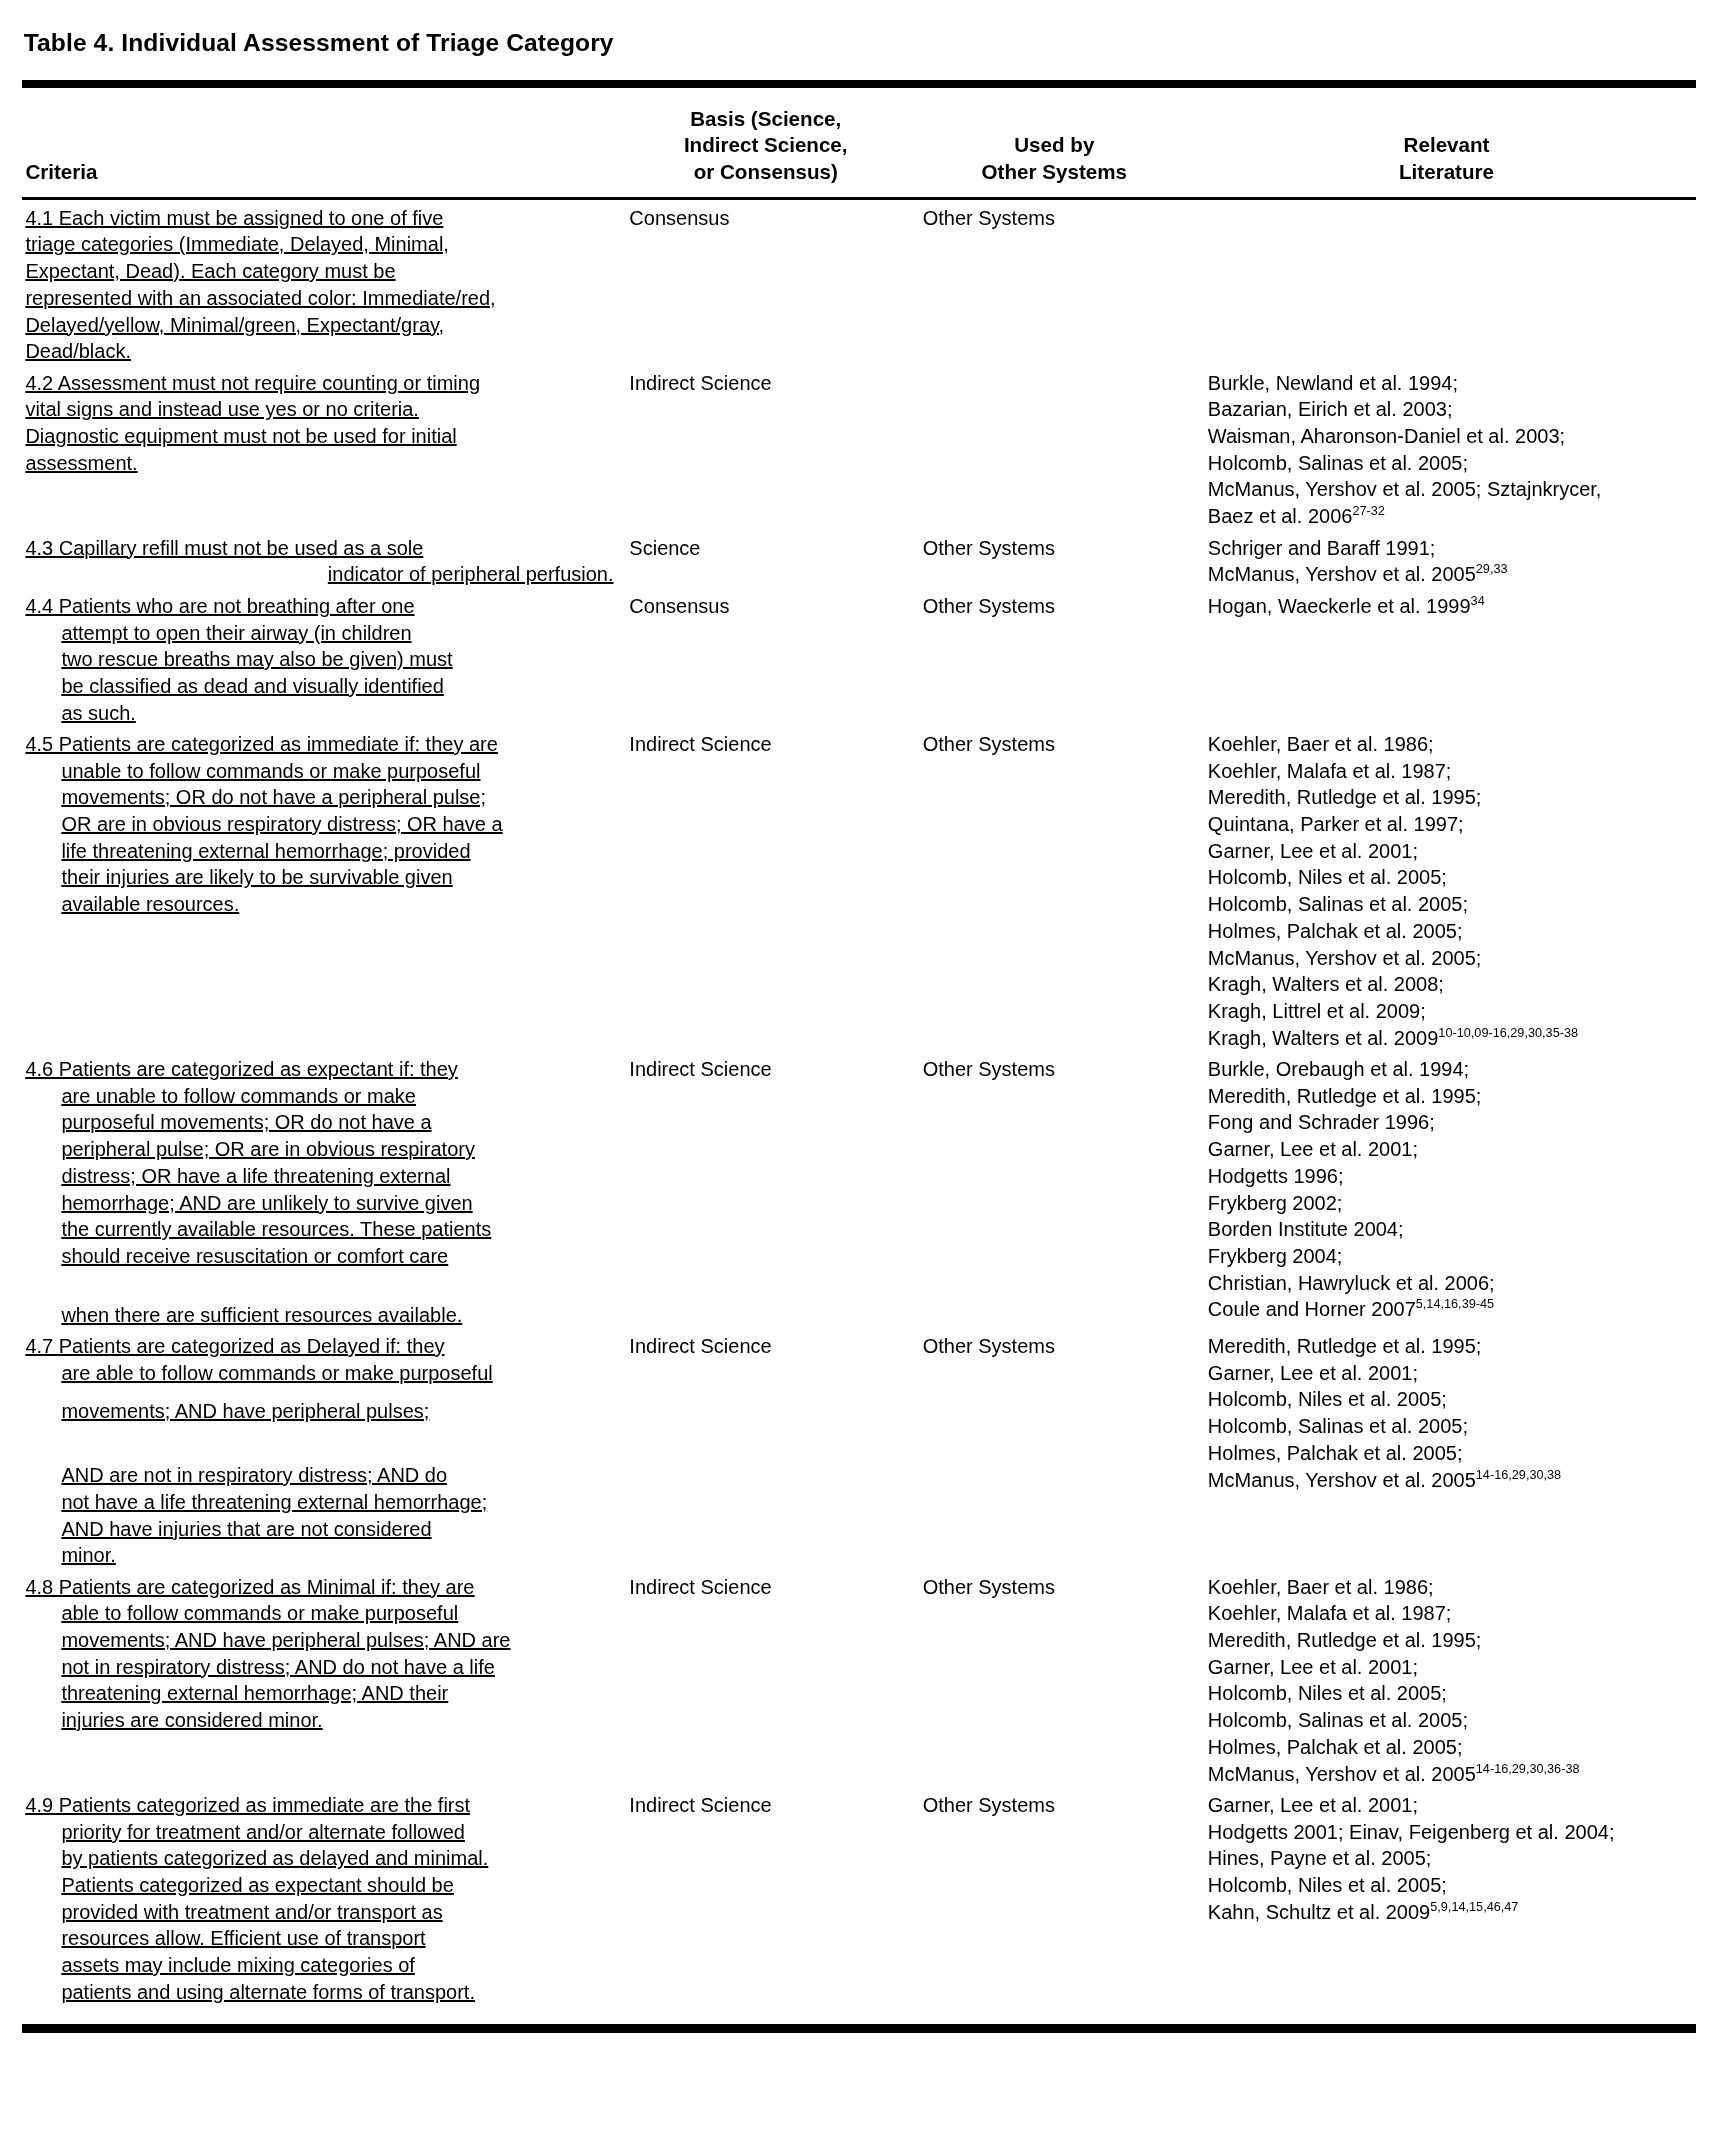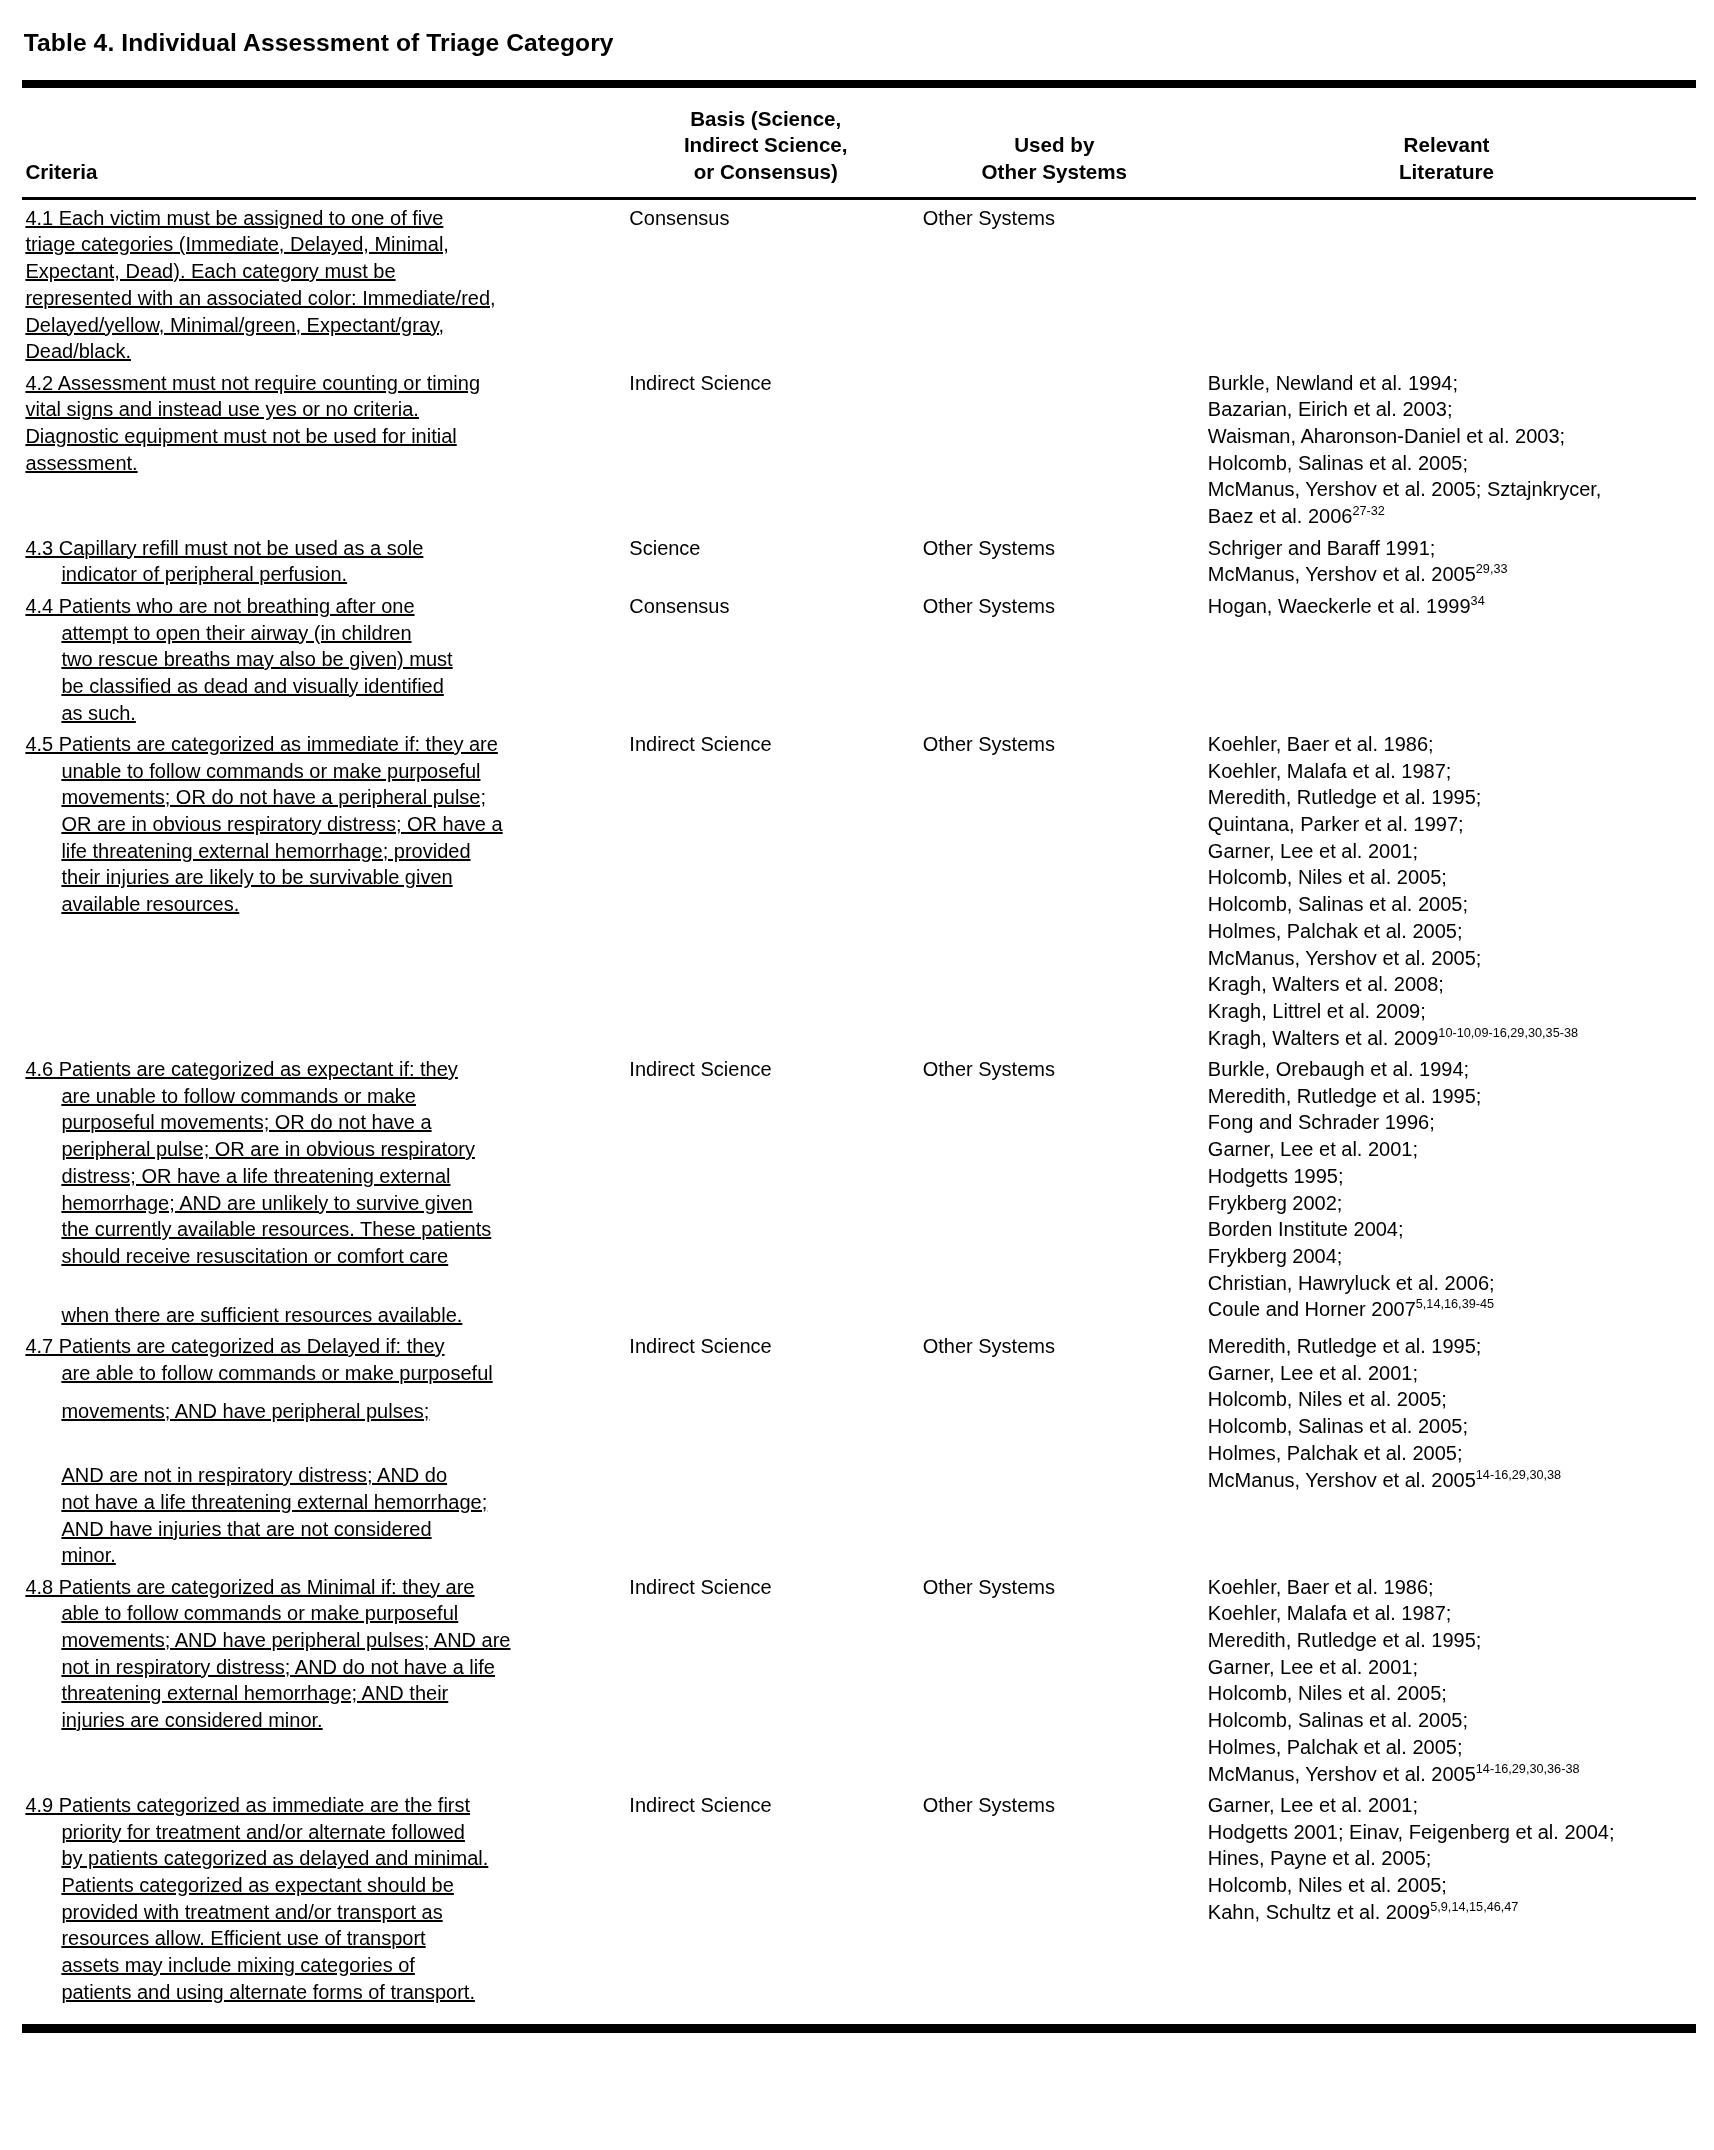--- a/index.html
+++ b/index.html
@@ -170,21 +170,21 @@
             <div class="lit-line"><span>Bazarian, Eirich et al. 2003;</span></div>
             <div class="lit-line"><span>Waisman, Aharonson-Daniel et al. 2003;</span></div>
             <div class="lit-line"><span>Holcomb, Salinas et al. 2005;</span></div>
             <div class="lit-line"><span>McManus, Yershov et al. 2005; Sztajnkrycer,</span></div>
             <div class="lit-line"><span>Baez et al. 2006</span><sup>27-32</sup></div>
           </td>
         </tr>
         <tr>
           <td class="d-criteria">
             <div class="">4.3 Capillary refill must not be used as a sole</div>
-            <div class="" style="padding-left: 36px; text-indent: 0px;">indicator of peripheral perfusion.</div>
+            <div class="" style="padding-left: 36px; text-indent: 0px; text-align: right;">indicator of peripheral perfusion.</div>
           </td>
           <td class="d-basis">Science</td>
           <td class="d-used">Other Systems</td>
           <td class="d-lit">
             <div class="lit-line"><span>Schriger and Baraff 1991;</span></div>
             <div class="lit-line"><span>McManus, Yershov et al. 2005</span><sup>29,33</sup></div>
           </td>
         </tr>
         <tr>
           <td class="d-criteria">
@@ -239,21 +239,21 @@
             <div class="" style="padding-left: 36px; text-indent: 0px;">should receive resuscitation or comfort care</div>
             <div class="" style="padding-left: 36px; text-indent: 0px; margin-top: 32px;">when there are sufficient resources available.</div>
           </td>
           <td class="d-basis">Indirect Science</td>
           <td class="d-used">Other Systems</td>
           <td class="d-lit">
             <div class="lit-line"><span>Burkle, Orebaugh et al. 1994;</span></div>
             <div class="lit-line"><span>Meredith, Rutledge et al. 1995;</span></div>
             <div class="lit-line"><span>Fong and Schrader 1996;</span></div>
             <div class="lit-line"><span>Garner, Lee et al. 2001;</span></div>
-            <div class="lit-line"><span>Hodgetts 1995;</span></div>
+            <div class="lit-line"><span>Hodgetts 1996;</span></div>
             <div class="lit-line"><span>Frykberg 2002;</span></div>
             <div class="lit-line"><span>Borden Institute 2004;</span></div>
             <div class="lit-line"><span>Frykberg 2004;</span></div>
             <div class="lit-line"><span>Christian, Hawryluck et al. 2006;</span></div>
             <div class="lit-line"><span>Coule and Horner 2007</span><sup>5,14,16,39-45</sup></div>
           </td>
         </tr>
         <tr>
           <td class="d-criteria">
             <div class="">4.7 Patients are categorized as Delayed if: they</div>

